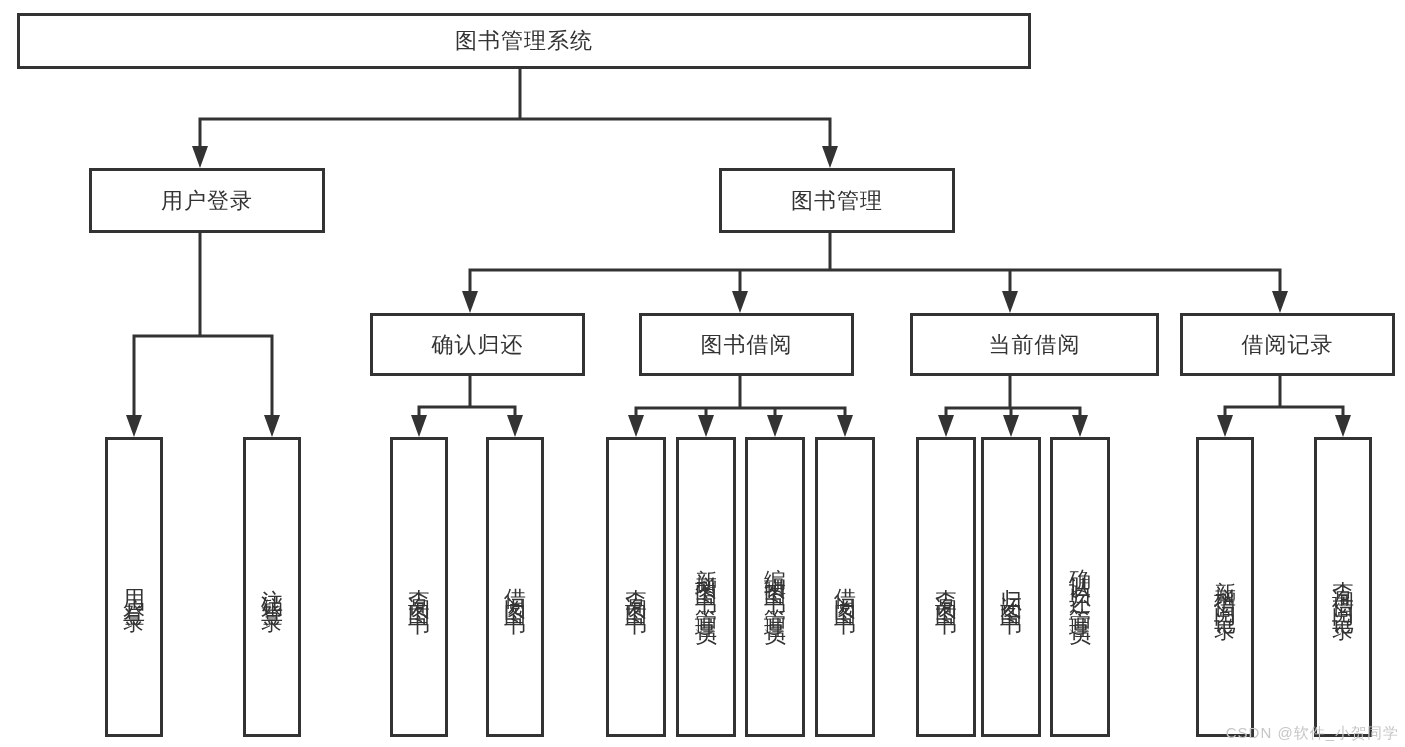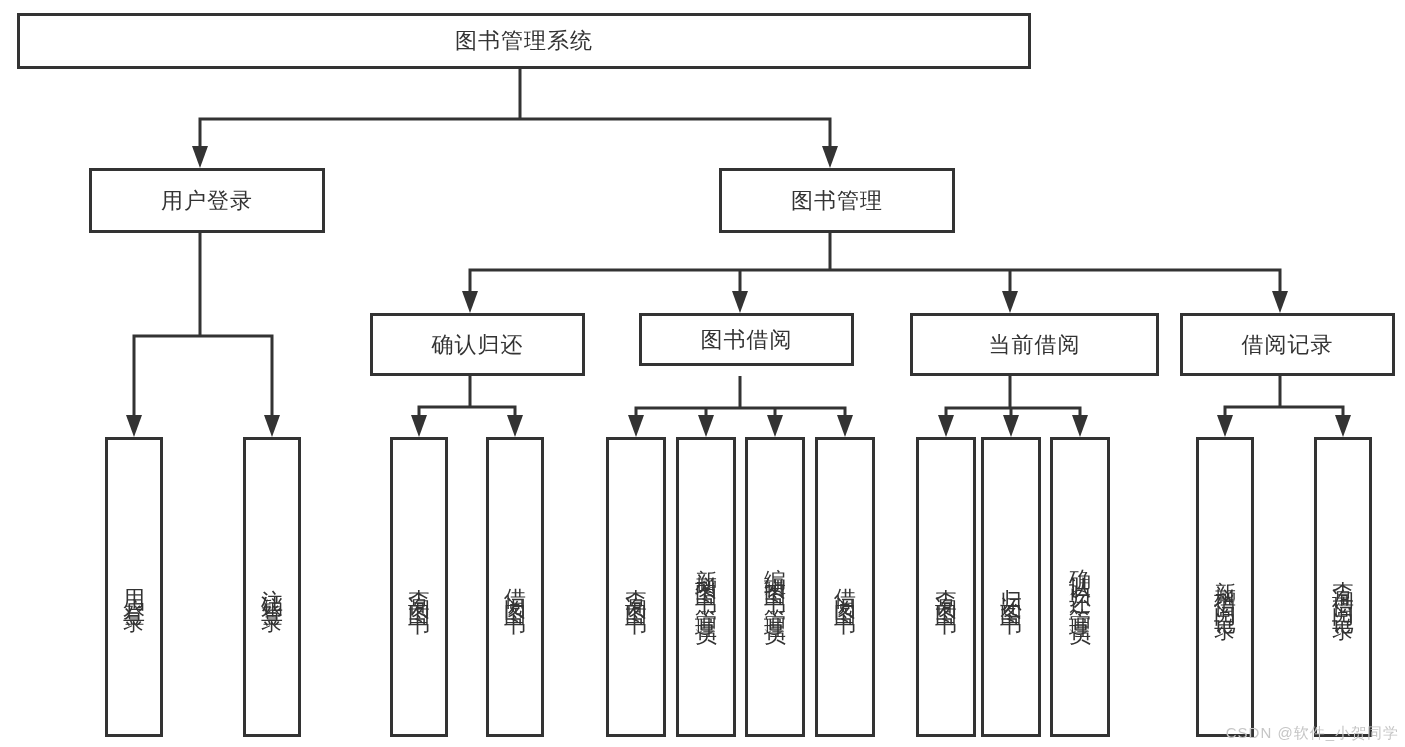--- a/index.html
+++ b/index.html
@@ -103,21 +103,21 @@
       <polygon points="1335,415 1351,415 1343,437"></polygon>
     </g>
   </svg>
 
   <div class="node" style="left:10px; top:13px; width:1014px; height:56px;">图书管理系统</div>
 
   <div class="node" style="left:82px; top:168px; width:236px; height:65px;">用户登录</div>
   <div class="node" style="left:712px; top:168px; width:236px; height:65px;">图书管理</div>
 
   <div class="node" style="left:363px; top:313px; width:215px; height:63px;">确认归还</div>
-  <div class="node" style="left:632px; top:313px; width:215px; height:53px;">图书借阅</div>
+  <div class="node" style="left:632px; top:313px; width:215px; height:63px;">图书借阅</div>
   <div class="node" style="left:903px; top:313px; width:249px; height:63px;">当前借阅</div>
   <div class="node" style="left:1173px; top:313px; width:215px; height:63px;">借阅记录</div>
 
   <div class="leaf" style="left:105px; width:58px;">
     <span class="vtext">用户登录</span>
   </div>
   <div class="leaf" style="left:243px; width:58px;">
     <span class="vtext">注销登录</span>
   </div>
 

